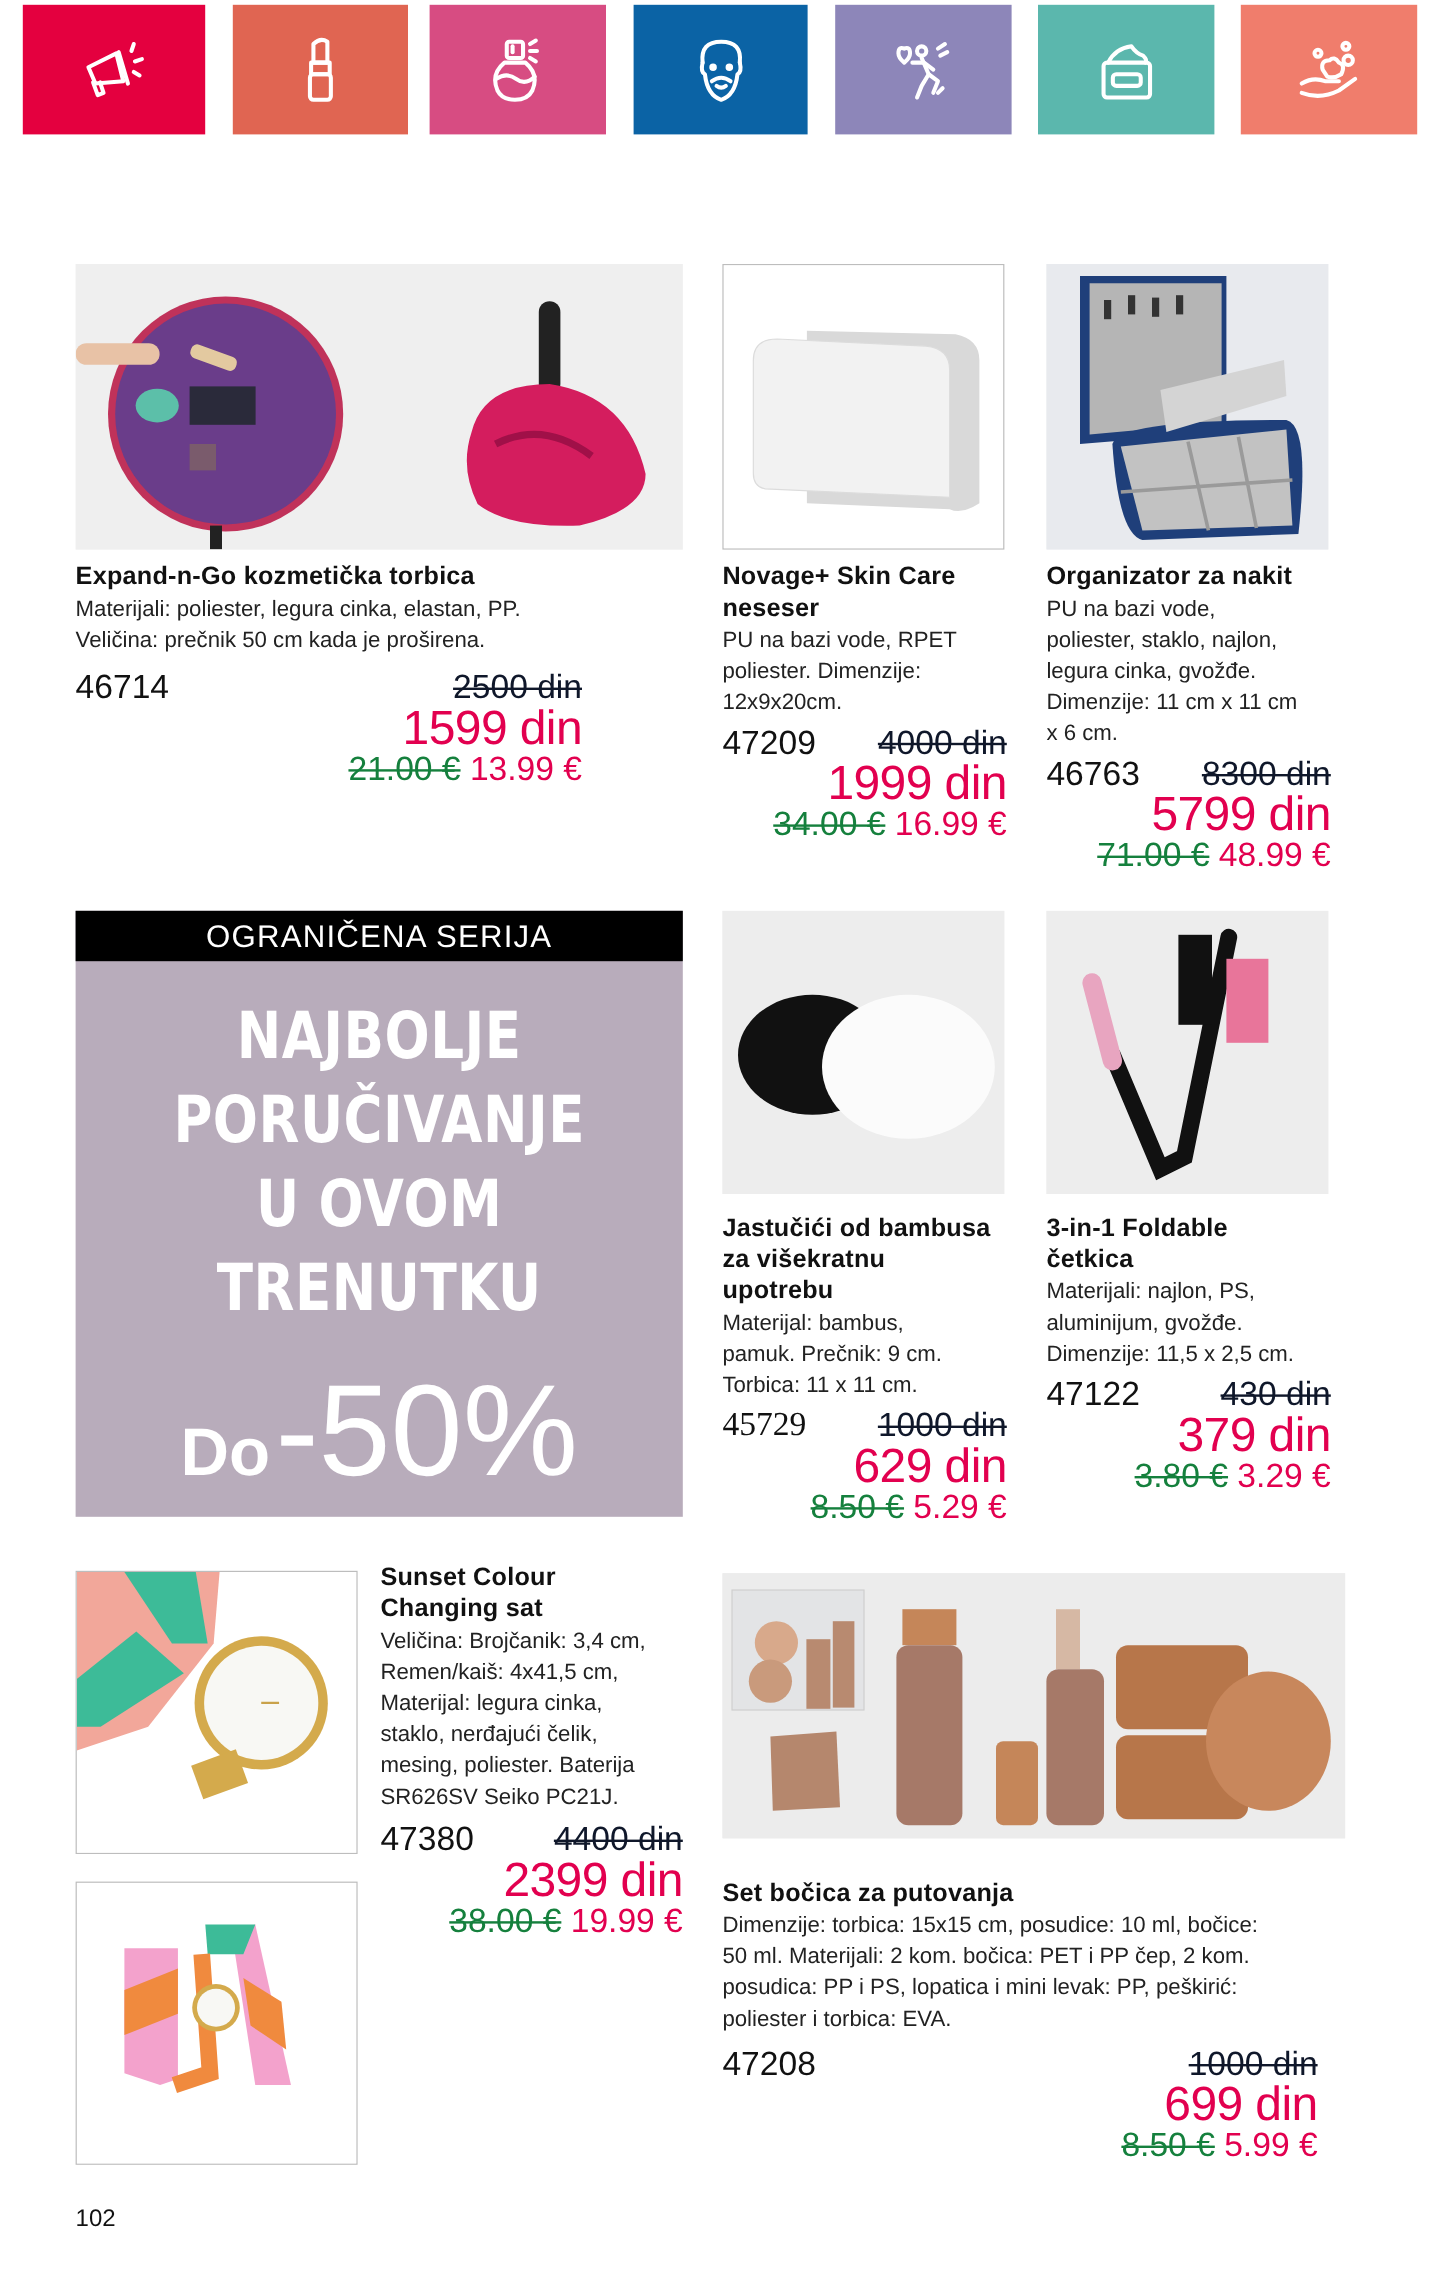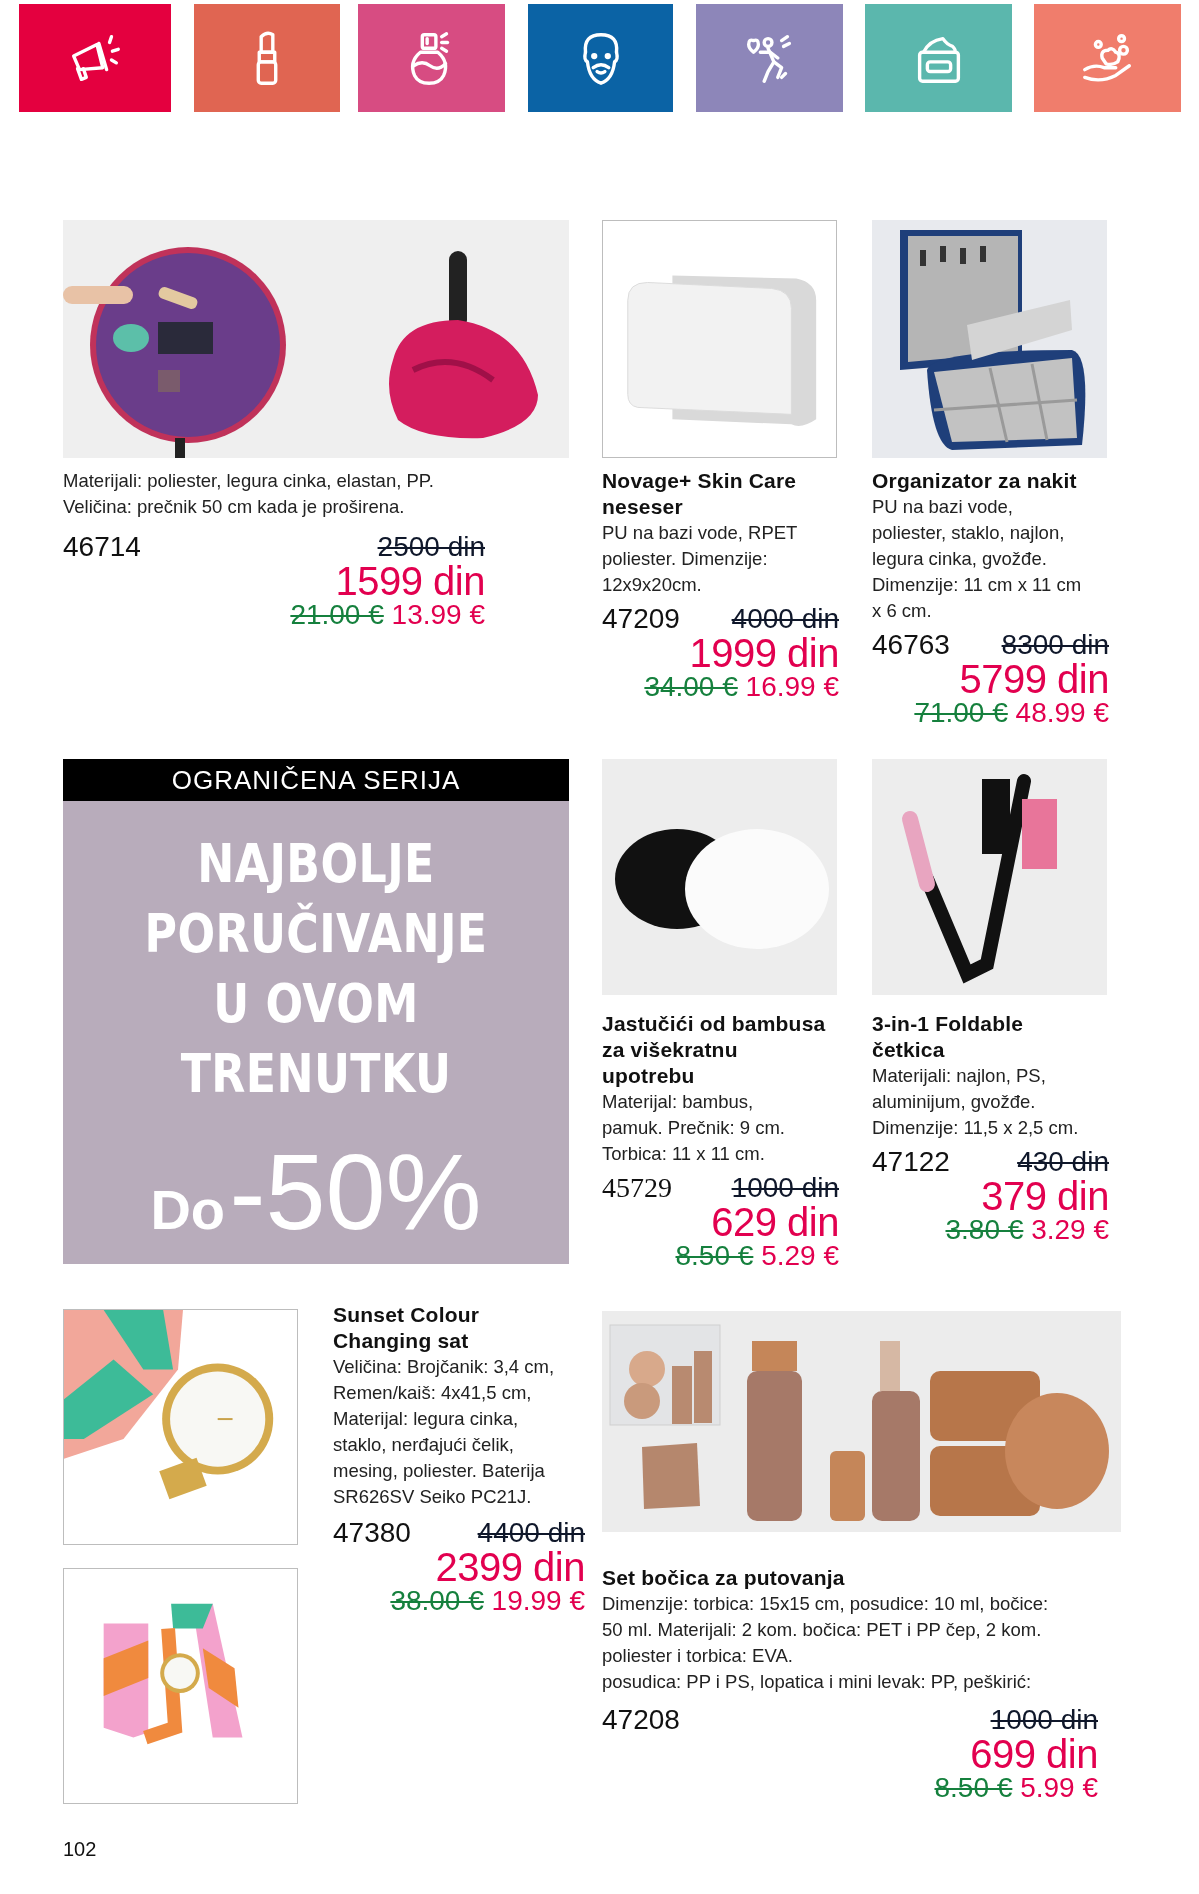--- a/index.html
+++ b/index.html
@@ -141,20 +141,21 @@
       <rect x="88" y="28" width="6" height="16" fill="#333"></rect>
       <rect x="108" y="26" width="6" height="16" fill="#333"></rect>
     <path d="M55 150 Q60 130 200 130 Q220 135 210 225 L80 230 Q60 225 55 150 Z" fill="#1f3f7a"></path>
     <path d="M62 152 L200 138 L205 218 L80 222 Z" fill="#c2c2c2"></path>
     <path d="M118 148 L135 222 M160 144 L175 220 M62 190 L205 180" stroke="#9a9a9a" stroke-width="3"></path>
     <path d="M95 105 L198 80 L200 110 L100 140 Z" fill="#d4d4d4"></path>
   </svg>
 </div>
 
 <div class="abs" style="left:63px;top:468px;width:506px;">
+  <div class="ptitle">Expand-n-Go kozmetička torbica</div>
   <div class="pdesc">Materijali: poliester, legura cinka, elastan, PP.</div>
   <div class="pdesc">Veličina: prečnik 50 cm kada je proširena.</div>
   <div style="position:relative;height:110px;margin-top:8px;">
     <div class="code abs" style="left:0;top:4px;">46714</div>
     <div class="price-block abs" style="right:84px;top:4px;">
       <div class="old-din">2500 din</div>
       <div class="new-din">1599 din</div>
       <div class="eur-line"><span class="old-eur">21.00 €</span> <span class="new-eur">13.99 €</span></div>
     </div>
   </div>
@@ -275,21 +276,21 @@
     <path d="M40 90 L85 72 L85 110 L40 128 Z" fill="#f08a3e"></path>
     <path d="M150 35 L180 170 L150 170 L130 40 Z" fill="#f3a2cc"></path>
     <path d="M140 80 L172 100 L176 140 L146 120 Z" fill="#f08a3e"></path>
     <path d="M108 35 L150 35 L140 60 L110 60 Z" fill="#3dbb98"></path>
     <path d="M105 60 L112 160 L82 170" stroke="#f08a3e" stroke-width="14" fill="none"></path>
     <circle cx="117" cy="105" r="20" fill="#d4aa4c"></circle>
     <circle cx="117" cy="105" r="16" fill="#f8f8f4"></circle>
   </svg>
 </div>
 
-<div class="abs" style="left:317px;top:1302px;width:252px;margin-left:16px;">
+<div class="abs" style="left:317px;top:1302px;width:252px;">
   <div class="ptitle">Sunset Colour</div>
   <div class="ptitle">Changing sat</div>
   <div class="pdesc">Veličina: Brojčanik: 3,4 cm,</div>
   <div class="pdesc">Remen/kaiš: 4x41,5 cm,</div>
   <div class="pdesc">Materijal: legura cinka,</div>
   <div class="pdesc">staklo, nerđajući čelik,</div>
   <div class="pdesc">mesing, poliester. Baterija</div>
   <div class="pdesc">SR626SV Seiko PC21J.</div>
   <div style="position:relative;height:110px;margin-top:8px;">
     <div class="code abs" style="left:0;top:0;">47380</div>
@@ -318,22 +319,22 @@
     <rect x="328" y="60" width="110" height="70" rx="10" fill="#b7764a"></rect>
     <rect x="328" y="135" width="110" height="70" rx="10" fill="#b7764a"></rect>
     <ellipse cx="455" cy="140" rx="52" ry="58" fill="#c8875c"></ellipse>
   </svg>
 </div>
 
 <div class="abs" style="left:602px;top:1565px;width:520px;">
   <div class="ptitle">Set bočica za putovanja</div>
   <div class="pdesc">Dimenzije: torbica: 15x15 cm, posudice: 10 ml, bočice:</div>
   <div class="pdesc">50 ml. Materijali: 2 kom. bočica: PET i PP čep, 2 kom.</div>
+  <div class="pdesc">posudica: PP i PS, lopatica i mini levak: PP, peškirić:</div>
   <div class="pdesc">poliester i torbica: EVA.</div>
-  <div class="pdesc">posudica: PP i PS, lopatica i mini levak: PP, peškirić:</div>
   <div style="position:relative;height:110px;margin-top:10px;">
     <div class="code abs" style="left:0;top:0;">47208</div>
     <div class="price-block abs" style="right:24px;top:0;">
       <div class="old-din">1000 din</div>
       <div class="new-din">699 din</div>
       <div class="eur-line"><span class="old-eur">8.50 €</span> <span class="new-eur">5.99 €</span></div>
     </div>
   </div>
 </div>
 

